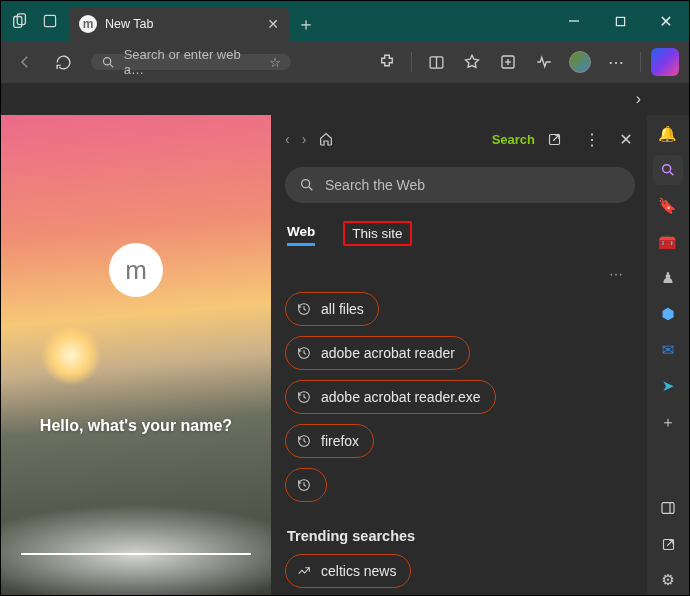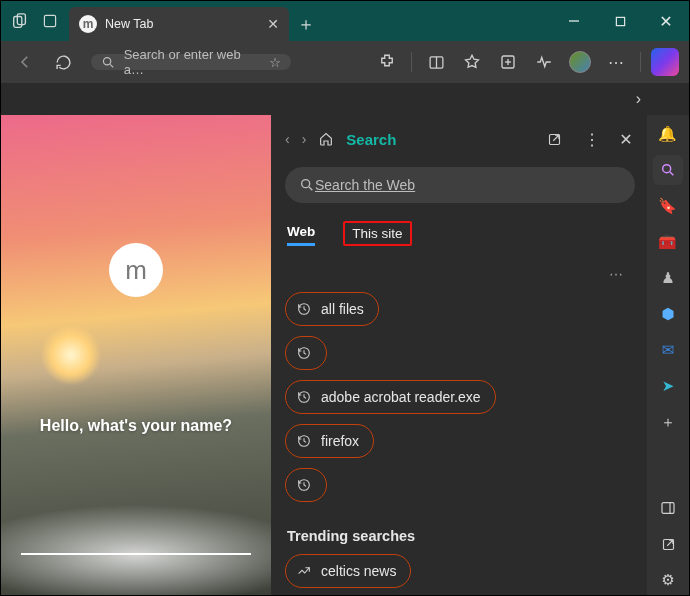--- a/index.html
+++ b/index.html
@@ -36,23 +36,23 @@
   .page .hello { position:absolute; top:300px; left:0; right:0; text-align:center; color:#fff; font-size:16px; font-weight:600; line-height:1.35; text-shadow:0 1px 3px rgba(0,0,0,.3); padding:0 16px; }
   .page .underline { position:absolute; top:438px; left:20px; right:20px; height:2px; background:#fff; }
   
   .chevstrip { height:32px; background:#2b2b2b; display:flex; align-items:center; justify-content:flex-end; padding-right:48px; border-bottom:0; }
   .chevstrip .ch { color:#cfcfcf; font-size:16px; }
   
   .panel { flex:1; background:#2b2b2b; display:flex; flex-direction:column; padding:10px 0 0 14px; color:#e6e6e6; position:relative; min-width:0; }
   .panel-head { display:flex; align-items:center; gap:12px; height:28px; padding-right:10px; }
   .panel-head .nav { color:#9a9a9a; font-size:14px; }
   .panel-head .home { color:#cfcfcf; }
-  .panel-title { flex:1; text-align:left; font-size:15px; font-weight:600; color:#14b8a6; }
+  .panel-title { flex:1; text-align:right; font-size:13px; font-weight:600; color:#84cc16; }
   .panel-head .ext, .panel-head .dots, .panel-head .xx { color:#cfcfcf; width:22px; text-align:center; }
-  .searchbox { margin:14px 12px 0 0; height:36px; background:#3f3f3f; border-radius:18px; display:flex; align-items:center; padding:0 14px; color:#bdbdbd; font-size:14px;text-decoration:underline; }
+  .searchbox { margin:14px 12px 0 0; height:36px; background:#3f3f3f; border-radius:18px; display:flex; align-items:center; padding:0 14px; gap:10px; color:#bdbdbd; font-size:14px; }
   .tabs { display:flex; gap:28px; margin:18px 0 4px 2px; font-size:13.5px; align-items:flex-end; }
   .tabs .t { color:#cfcfcf; padding-bottom:4px; }
   .tabs .t.active { color:#fff; font-weight:600; border-bottom:3px solid #3aa0ff; }
   .tabs .t.hl { border:2px solid #e11; padding:3px 7px 3px 7px; border-radius:2px; color:#eee; }
   .scroll { overflow-y:auto; margin-top:10px; padding-right:8px; flex:1; scrollbar-width:thin; scrollbar-color:#555 #2b2b2b; }
   .scroll::-webkit-scrollbar{width:8px}.scroll::-webkit-scrollbar-thumb{background:#555;border-radius:4px}
   .sec-head { display:flex; align-items:center; margin:6px 10px 10px 2px; }
   .sec-title { font-size:14.5px; font-weight:600; color:#e6e6e6; }
   .sec-dots { margin-left:auto; color:#9a9a9a; letter-spacing:2px; font-size:14px; padding-right:4px;}
   .chip { display:inline-flex; align-items:center; gap:9px; height:34px; border:1px solid #c2410c; border-radius:17px; padding:0 14px 0 10px; color:#e6e6e6; font-size:14px; margin:0 0 10px 0; background:#2b2b2b; }
@@ -225,20 +225,21 @@
                 <path d="M4 5v4h4"></path>
               </svg>
               <span>all files</span>
             </div>
           <div class="chip">
               <svg viewBox="0 0 24 24">
                 <circle cx="12" cy="12" r="8"></circle>
                 <path d="M12 8v4l3 2"></path>
                 <path d="M4 5v4h4"></path>
               </svg>
+              <span>adobe acrobat reader</span>
             </div>
           <div class="chip">
               <svg viewBox="0 0 24 24">
                 <circle cx="12" cy="12" r="8"></circle>
                 <path d="M12 8v4l3 2"></path>
                 <path d="M4 5v4h4"></path>
               </svg>
               <span>adobe acrobat reader.exe</span>
             </div>
           <div class="chip">

